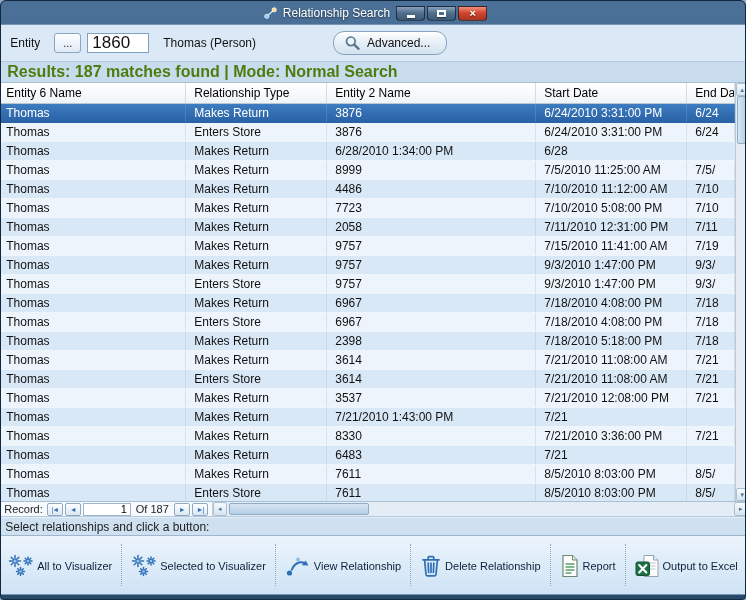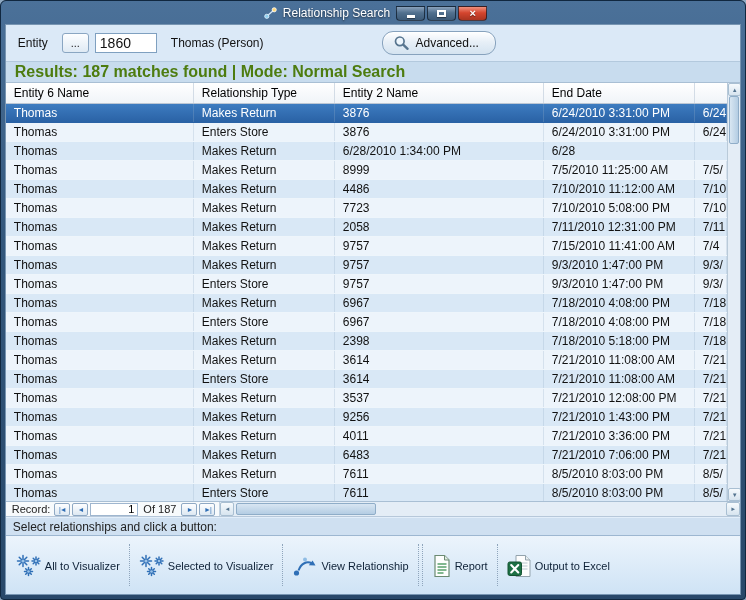--- a/index.html
+++ b/index.html
@@ -21,24 +21,24 @@
   .glyph-min { width:8px; height:3px; background:#fff; margin-top:6px; box-shadow:0 1px 1px rgba(0,0,0,.4); }
   .glyph-max { width:9px; height:7px; border:2px solid #fff; box-shadow:0 1px 1px rgba(0,0,0,.4); }
 
   
   .client { flex:1; display:flex; flex-direction:column; background:#dbe9f7; border:1px solid #7795b2; overflow:hidden; }
 
   .form-row { flex:none; height:36px; display:flex; align-items:center; padding:0 12px; background:#dbe9f7; }
   .form-label { font-size:12px; color:#111; margin-right:14px; }
   .browse-btn { width:27px; height:20px; font-size:11px; line-height:10px; color:#222;
                 background:linear-gradient(180deg,#fdfeff,#dfeaf4); border:1px solid #8aa6c2; border-radius:3px; cursor:default; }
-  .entity-input { width:62px; height:20px; margin-left:6px; border:1px solid #7fa0c0; font-size:14px;
+  .entity-input { width:62px; height:20px; margin-left:6px; border:1px solid #7fa0c0; font-size:17px;
                   padding:0 4px; background:#fff; color:#111; font-family:inherit; }
   .entity-display { font-size:12px; color:#111; margin-left:14px; }
-  .advanced-btn { margin-left:118px; height:24px; padding:0 16px 0 10px; display:flex; align-items:center; gap:6px;
+  .advanced-btn { margin-left:77px; height:24px; padding:0 16px 0 10px; display:flex; align-items:center; gap:6px;
                   background:linear-gradient(180deg,#ffffff,#e7eff7 45%,#d4e3f0); border:1px solid #87a2bd;
                   border-radius:11px; font-size:12px; color:#111; font-family:inherit; cursor:default;
                   box-shadow:0 1px 1px rgba(255,255,255,.8) inset; }
 
   .results-bar { flex:none; height:22px; display:flex; align-items:center; padding:0 9px;
                  background:#c8dcee; border-top:1px solid #b3c9dd; border-bottom:1px solid #a9bfd4;
                  font-size:16px; font-weight:bold; color:#4d7c0f; }
 
   
   .grid-area { flex:1; display:flex; background:#fff; overflow:hidden; border-bottom:1px solid #a9bfd4; }
@@ -140,20 +140,21 @@
     <div class="results-bar">
       <span>Results: 187 matches found   |   Mode: Normal Search</span>
     </div>
 
     <div class="grid-area">
       <div class="grid">
         <div class="grid-header">
           <div class="hcell">Entity 6 Name</div>
           <div class="hcell">Relationship Type</div>
           <div class="hcell">Entity 2 Name</div>
+          <div class="hcell">Start Date</div>
           <div class="hcell">End Date</div>
         </div>
         <div class="grid-body">
             <div class="grid-row selected">
               <div class="cell">Thomas</div>
               <div class="cell">Makes Return</div>
               <div class="cell">3876</div>
               <div class="cell">6/24/2010 3:31:00 PM</div>
               <div class="cell">6/24</div>
             </div>
@@ -196,21 +197,21 @@
               <div class="cell">Makes Return</div>
               <div class="cell">2058</div>
               <div class="cell">7/11/2010 12:31:00 PM</div>
               <div class="cell">7/11</div>
             </div>
             <div class="grid-row alt">
               <div class="cell">Thomas</div>
               <div class="cell">Makes Return</div>
               <div class="cell">9757</div>
               <div class="cell">7/15/2010 11:41:00 AM</div>
-              <div class="cell">7/4</div>
+              <div class="cell">7/19</div>
             </div>
             <div class="grid-row">
               <div class="cell">Thomas</div>
               <div class="cell">Makes Return</div>
               <div class="cell">9757</div>
               <div class="cell">9/3/2010 1:47:00 PM</div>
               <div class="cell">9/3/</div>
             </div>
             <div class="grid-row alt">
               <div class="cell">Thomas</div>
@@ -257,36 +258,34 @@
             <div class="grid-row alt">
               <div class="cell">Thomas</div>
               <div class="cell">Makes Return</div>
               <div class="cell">3537</div>
               <div class="cell">7/21/2010 12:08:00 PM</div>
               <div class="cell">7/21</div>
             </div>
             <div class="grid-row">
               <div class="cell">Thomas</div>
               <div class="cell">Makes Return</div>
-              <div class="cell">9256</div>
               <div class="cell">7/21/2010 1:43:00 PM</div>
               <div class="cell">7/21</div>
             </div>
             <div class="grid-row alt">
               <div class="cell">Thomas</div>
               <div class="cell">Makes Return</div>
-              <div class="cell">4011</div>
+              <div class="cell">8330</div>
               <div class="cell">7/21/2010 3:36:00 PM</div>
               <div class="cell">7/21</div>
             </div>
             <div class="grid-row">
               <div class="cell">Thomas</div>
               <div class="cell">Makes Return</div>
               <div class="cell">6483</div>
-              <div class="cell">7/21/2010 7:06:00 PM</div>
               <div class="cell">7/21</div>
             </div>
             <div class="grid-row alt">
               <div class="cell">Thomas</div>
               <div class="cell">Makes Return</div>
               <div class="cell">7611</div>
               <div class="cell">8/5/2010 8:03:00 PM</div>
               <div class="cell">8/5/</div>
             </div>
             <div class="grid-row">
@@ -376,20 +375,33 @@
             <circle cx="4.5" cy="19" r="2.6" fill="#2f6fb6"></circle>
             <circle cx="13" cy="5.5" r="2" fill="#8fbce4"></circle>
             <path d="M6.5 16.5 C9 9.5, 15 6.5, 20 9.5" fill="none" stroke="#2f6fb6" stroke-width="2"></path>
             <path d="M23.5 11.5 L16.8 11.2 L20.6 6.6 Z" fill="#2f6fb6"></path>
           </svg>
         </span>
         <span class="tb-label">View Relationship</span>
       </button>
       <span class="tb-sep"></span>
 
+      <button class="tb-btn">
+        <span class="tb-icon">
+          <svg width="22" height="24" viewBox="0 0 22 24">
+            <g fill="none" stroke="#2f6fb6" stroke-width="1.7" stroke-linecap="round">
+              <path d="M8.2 5.5 V3.6 Q8.2 2.6 9.2 2.6 H12.8 Q13.8 2.6 13.8 3.6 V5.5"></path>
+              <path d="M3 5.8 H19"></path>
+              <path d="M4.6 5.8 L6 20.5 Q6.1 21.8 7.4 21.8 H14.6 Q15.9 21.8 16 20.5 L17.4 5.8"></path>
+              <path d="M8.2 9 L8.6 18.5 M11 9 V18.5 M13.8 9 L13.4 18.5"></path>
+            </g>
+          </svg>
+        </span>
+        <span class="tb-label">Delete Relationship</span>
+      </button>
       <span class="tb-sep"></span>
 
       <button class="tb-btn">
         <span class="tb-icon">
           <svg width="20" height="24" viewBox="0 0 20 24">
             <path d="M3 1.5 H12.5 L17 6 V22.5 H3 Z" fill="#fdfefd" stroke="#6b8a72" stroke-width="1.2"></path>
             <path d="M12.5 1.5 V6 H17" fill="#e2ece3" stroke="#6b8a72" stroke-width="1"></path>
             <g stroke="#58a06b" stroke-width="1.4">
               <path d="M5.5 10 H14.5 M5.5 13 H14.5 M5.5 16 H14.5 M5.5 19 H11.5"></path>
             </g>

